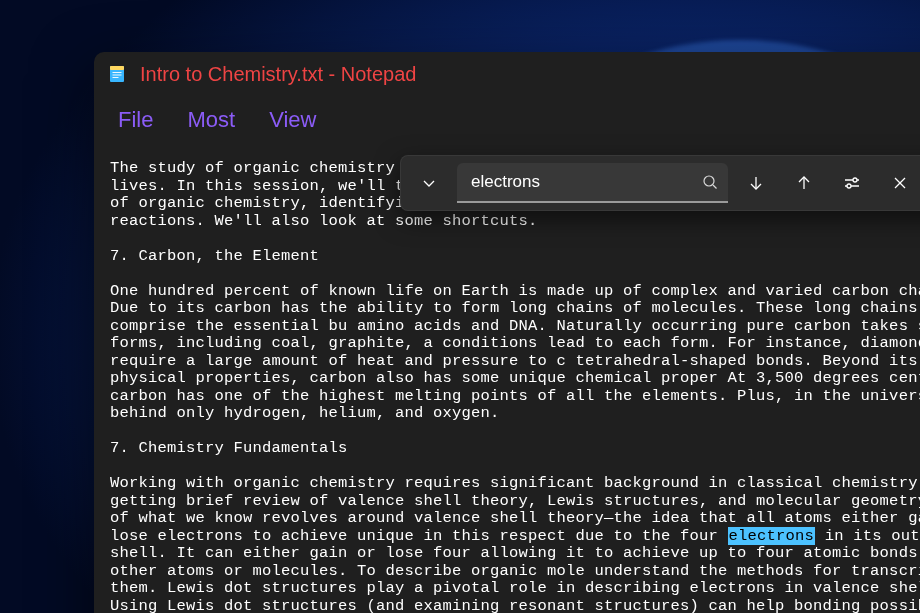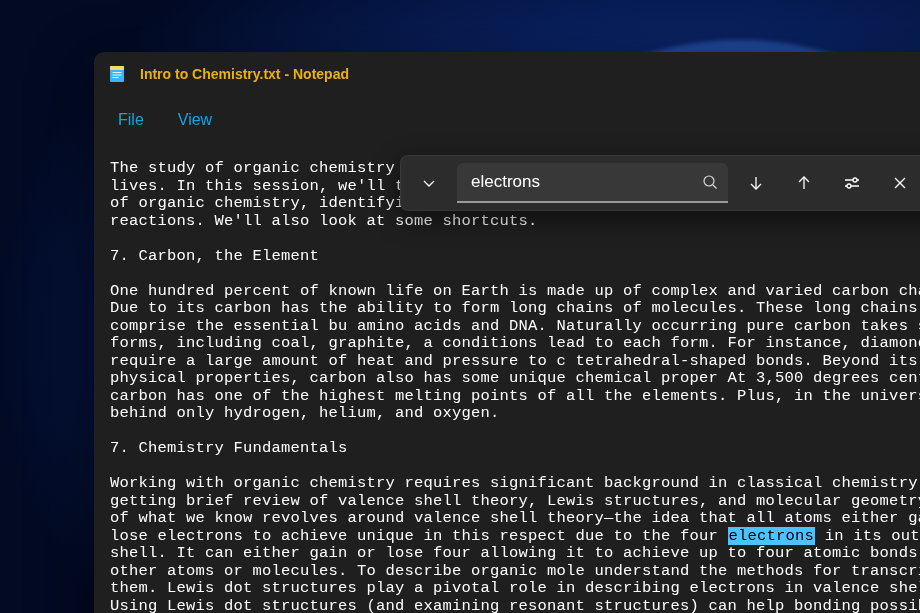--- a/index.html
+++ b/index.html
@@ -30,30 +30,30 @@
 
     .titlebar {
       height: 44px;
       display: flex; align-items: center;
       padding: 0 14px; gap: 14px;
     }
     .app-icon {
       width: 18px; height: 18px;
       display: flex; align-items: center; justify-content: center;
     }
-    .title-text { font-size: 14px; color: #eab308; font-weight: 700; }
+    .title-text { font-size: 20px; color: #ef4444; font-weight: 400; }
 
     .menubar {
       height: 48px;
       display: flex; align-items: center;
       padding: 0 8px; gap: 2px;
     }
     .menu-item {
       padding: 8px 16px;
-      font-size: 16px; color: #0ea5e9;
+      font-size: 22px; color: #8b5cf6;
       cursor: pointer; border-radius: 4px;
     }
 
     .editor-wrap { position: relative; flex: 1; }
     .editor {
       padding: 16px 16px 0 16px;
       font-family: Consolas, "Courier New", monospace;
       font-size: 15.5px;
       line-height: 1.13;
       color: #ffffff;
@@ -126,20 +126,21 @@
           <rect x="4.5" y="7" width="9" height="1" fill="#ffffff" opacity="0.9"></rect>
           <rect x="4.5" y="9.5" width="9" height="1" fill="#ffffff" opacity="0.9"></rect>
           <rect x="4.5" y="12" width="6" height="1" fill="#ffffff" opacity="0.9"></rect>
         </svg>
       </span>
       <span class="title-text">Intro to Chemistry.txt - Notepad</span>
     </div>
 
     <div class="menubar">
       <div class="menu-item">File</div>
+      <div class="menu-item">Most</div>
       <div class="menu-item">View</div>
     </div>
 
     <div class="editor-wrap">
       <div class="editor"><span>The study of organic chemistry and its reactions is one of the most central to our daily lives. In this session, we'll take a look at carbon, the many forms it takes and the basics of organic chemistry, identifying functional organic compounds and an overview of chemical reactions. We'll also look at some shortcuts.</span>
 
 <span>7. Carbon, the Element</span>
 
 <span>One hundred percent of known life on Earth is made up of complex and varied carbon chains. Due to its carbon has the ability to form long chains of molecules. These long chains comprise the essential bu amino acids and DNA. Naturally occurring pure carbon takes several forms, including coal, graphite, a conditions lead to each form. For instance, diamonds require a large amount of heat and pressure to c tetrahedral-shaped bonds. Beyond its physical properties, carbon also has some unique chemical proper At 3,500 degrees centigrade, carbon has one of the highest melting points of all the elements. Plus, in the universe—behind only hydrogen, helium, and oxygen.</span>
 

